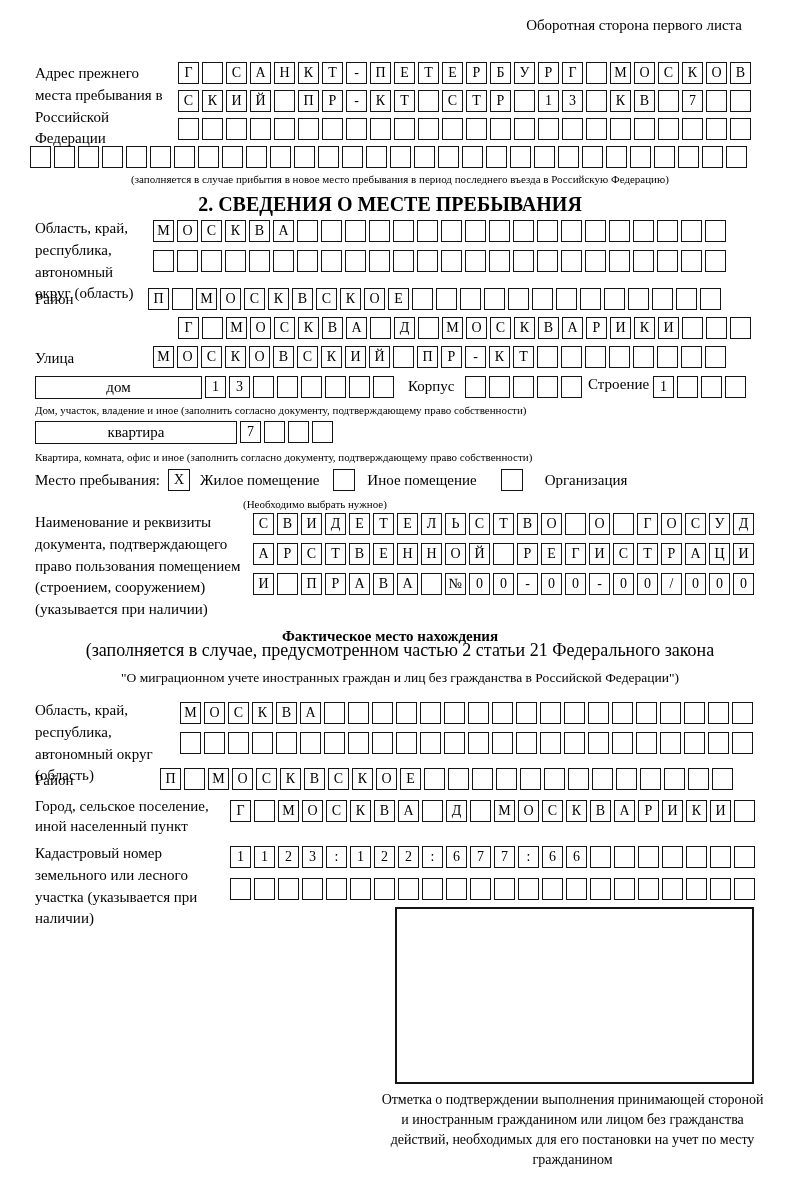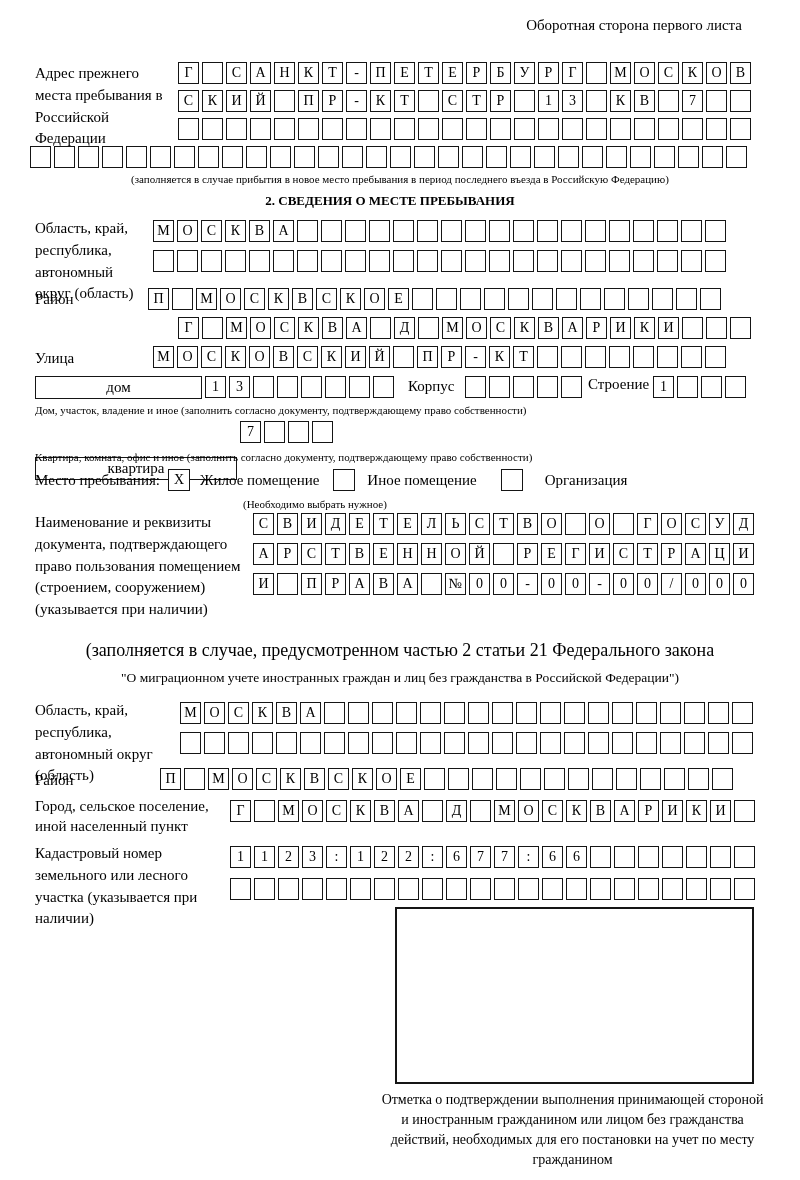--- a/index.html
+++ b/index.html
@@ -9,21 +9,21 @@
   }
   .abs { position:absolute; }
   .cells { position:absolute; display:flex; column-gap:3px; }
   .cell {
     flex:0 0 auto; width:19px; height:20px; border:1.5px solid #151515;
     display:flex; align-items:center; justify-content:center;
     font-size:14px; line-height:1; background:#fff;
   }
   .label { position:absolute; font-size:15px; line-height:1.45; }
   .caption { position:absolute; font-size:11px; line-height:1.25; }
-  .heading { position:absolute; width:760px; left:10px; text-align:center; font-weight:bold; font-size:13px; }
+  .heading { position:absolute; width:760px; left:10px; text-align:center; font-weight:bold; font-size:20px; }
   .box {
     position:absolute; height:21px; border:1.5px solid #151515;
     display:flex; align-items:center; justify-content:center; font-size:15px; background:#fff;
   }
   .chk {
     flex:0 0 auto; width:20px; height:20px; border:1.5px solid #151515;
     display:inline-flex; align-items:center; justify-content:center; font-size:14px; background:#fff;
   }
   .chkrow { position:absolute; display:flex; align-items:center; font-size:15px; }
   .stamp-box { position:absolute; border:2px solid #151515; background:#fff; }
@@ -309,21 +309,21 @@
     </div>
   <div class="abs" style="left:588px; top:376px; font-size:15px;">Строение</div>
   <div class="cells" style="left:653px; top:376px;">
       <span class="cell">1</span>
       <span class="cell"></span>
       <span class="cell"></span>
       <span class="cell"></span>
     </div>
   <div class="caption" style="left:35px; top:404px;">Дом, участок, владение и иное (заполнить согласно документу, подтверждающему право собственности)</div>
 
-  <div class="box" style="left:35px; top:421px; width:200px;margin-top:36px;">квартира</div>
+  <div class="box" style="left:35px; top:421px; width:200px;">квартира</div>
   <div class="cells" style="left:240px; top:421px;">
       <span class="cell">7</span>
       <span class="cell"></span>
       <span class="cell"></span>
       <span class="cell"></span>
     </div>
   <div class="caption" style="left:35px; top:451px;">Квартира, комната, офис и иное (заполнить согласно документу, подтверждающему право собственности)</div>
 
   <div class="chkrow" style="left:35px; top:469px;">
     <span>Место пребывания:</span>
@@ -400,20 +400,21 @@
       <span class="cell">0</span>
       <span class="cell">-</span>
       <span class="cell">0</span>
       <span class="cell">0</span>
       <span class="cell">/</span>
       <span class="cell">0</span>
       <span class="cell">0</span>
       <span class="cell">0</span>
     </div>
 
+  <div class="heading" style="top:628px; font-size:15px;">Фактическое место нахождения</div>
   <div class="caption center" style="left:10px; top:639px; width:780px; font-size:18px;">(заполняется в случае, предусмотренном частью 2 статьи 21 Федерального закона</div>
   <div class="caption center" style="left:10px; top:670px; width:780px; font-size:13.5px;">"О миграционном учете иностранных граждан и лиц без гражданства в Российской Федерации")</div>
 
   <div class="label" style="left:35px; top:700px; width:140px;">Область, край, республика, автономный округ (область)</div>
   <div class="cells" style="left:180px; top:702px;">
       <span class="cell">М</span>
       <span class="cell">О</span>
       <span class="cell">С</span>
       <span class="cell">К</span>
       <span class="cell">В</span>

